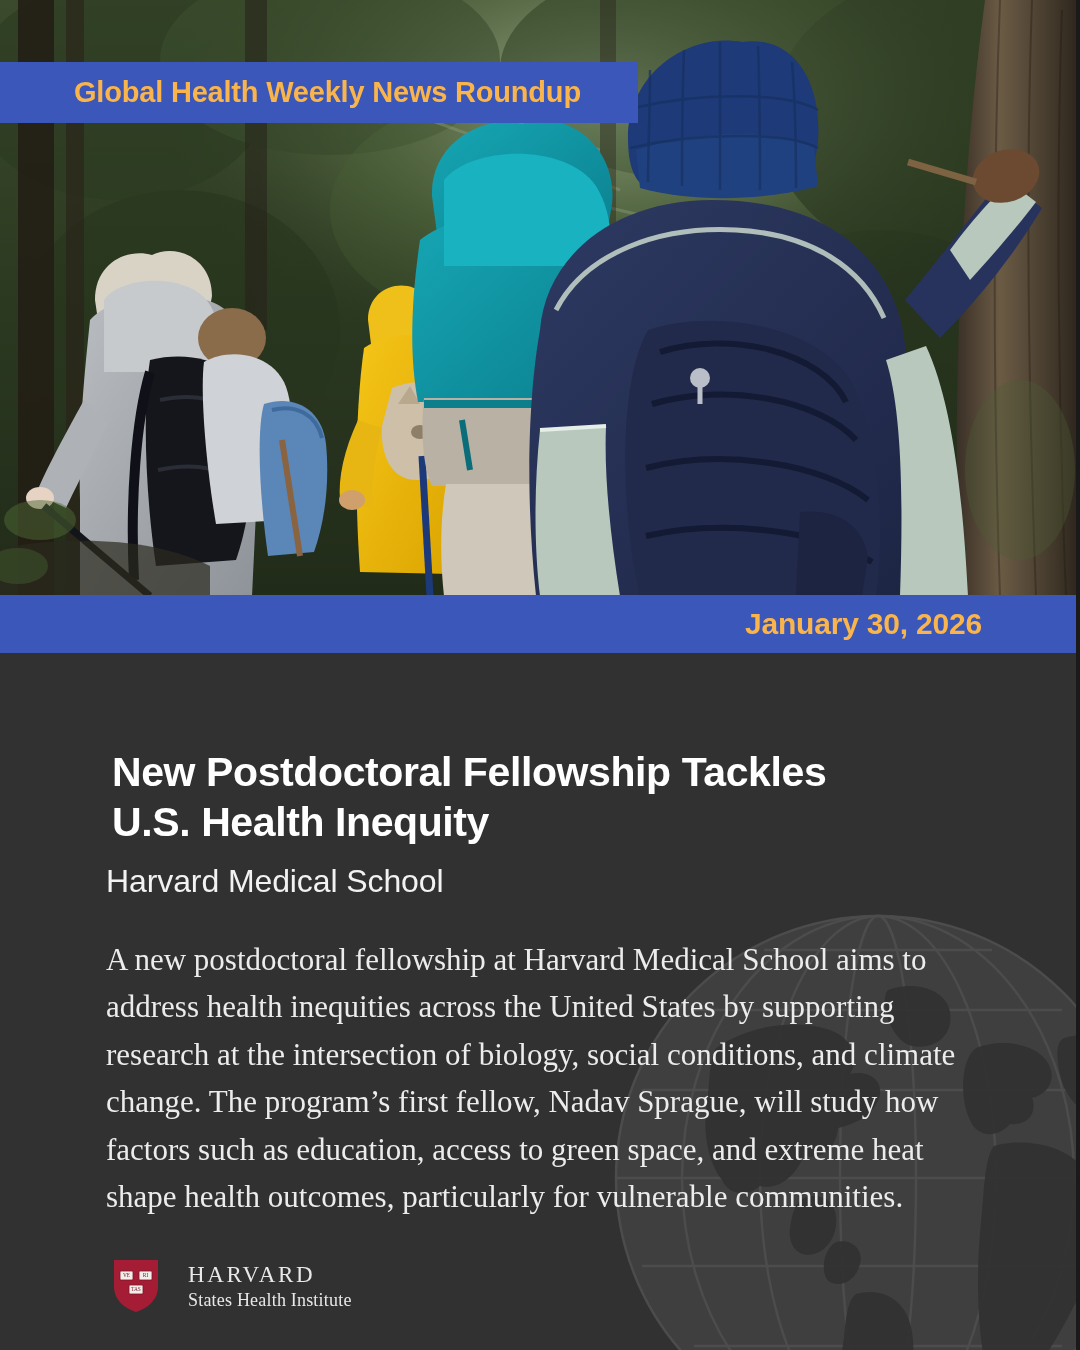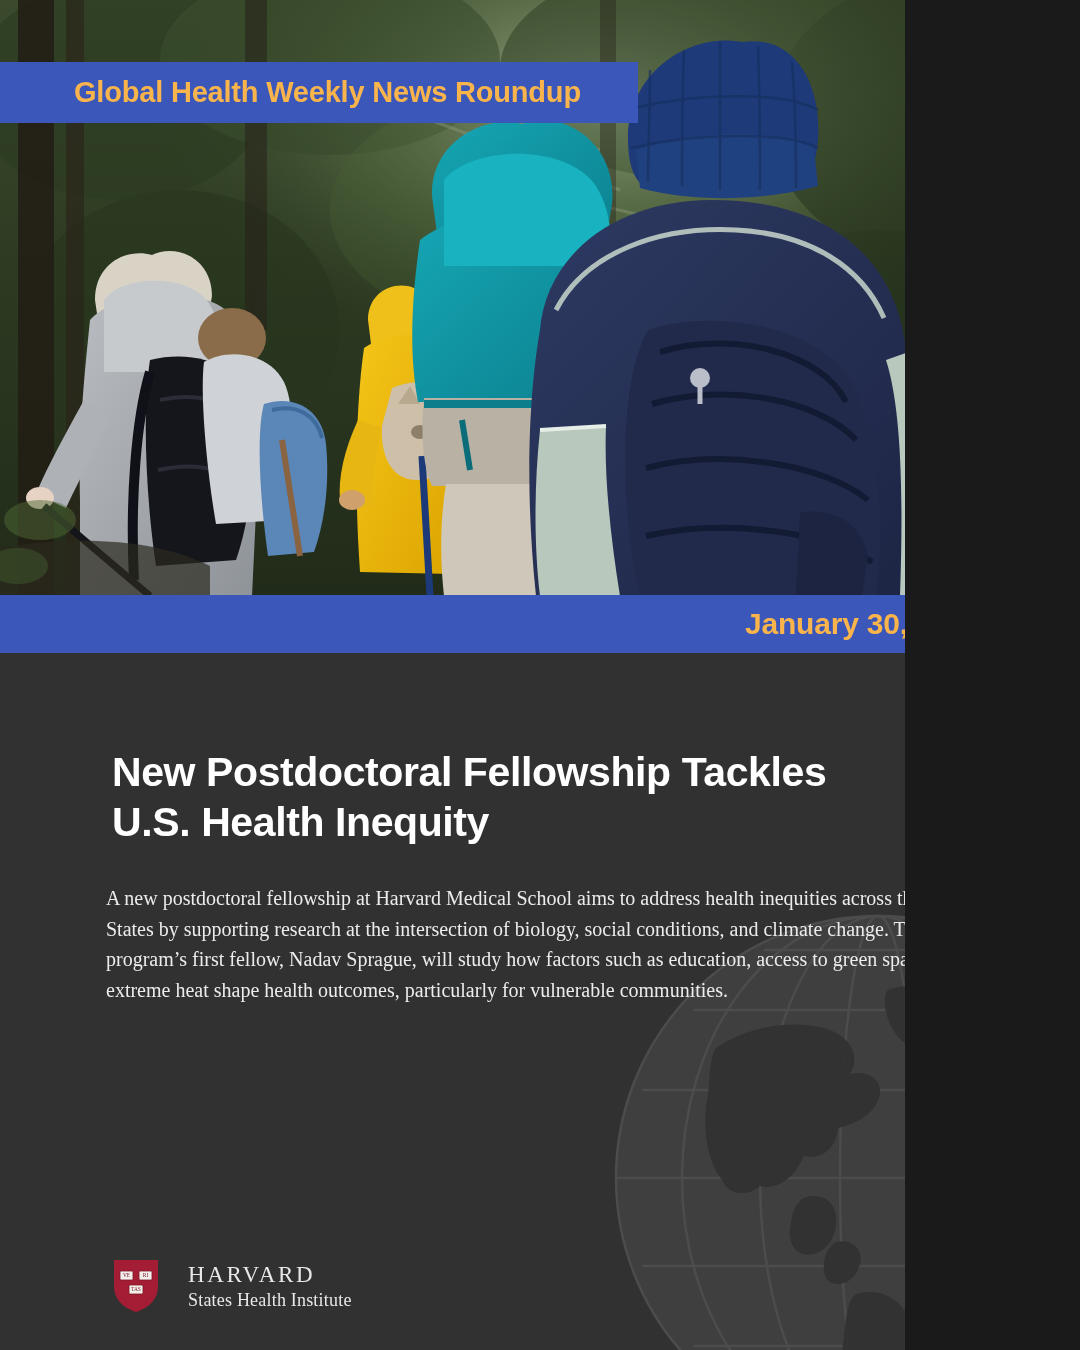--- a/index.html
+++ b/index.html
@@ -5,21 +5,21 @@
   html, body {
     margin: 0;
     padding: 0;
     background: #1a1a1a;
   }
   body {
     font-family: "Liberation Sans", sans-serif;
   }
   .card {
     position: relative;
-    width: 905px;
+    width: 1076px;
     height: 1350px;
     background: #a16207;
     overflow: hidden;
   }
 
   
   .photo {
     position: absolute;
     left: 0; top: 0;
     width: 1080px;
@@ -111,21 +111,21 @@
   .subhead {
     color: #f2f2f2;
     font-size: 32px;
     font-weight: normal;
     letter-spacing: -0.1px;
     margin: 16px 0 0 0;
   }
   .body-copy {
     color: #ececec;
     font-family: "Liberation Serif", serif;
-    font-size: 20px;
+    font-size: 31px;
     line-height: 1.53;
     margin: 36px 0 0 0;
     width: 880px;
   }
 
   
   .logo {
     position: absolute;
     left: 112px;
     top: 1258px;
@@ -362,20 +362,21 @@
         <path d="M396 248 C432 238 478 250 492 280 C508 314 498 364 478 404 C462 436 442 470 424 486 C408 500 392 492 388 472 C380 434 378 382 382 336 C386 298 386 260 396 248 Z"></path>
 
         <path d="M466 140 C500 130 534 146 542 176 C548 202 534 222 512 222 C488 222 466 200 462 176 C458 158 458 144 466 140 Z"></path>
         <path d="M504 250 C528 244 546 258 544 280 C542 304 522 316 506 308 C492 300 490 256 504 250 Z"></path>
       </g>
     </svg>
 
     <div class="content">
       <h1 class="headline">New Postdoctoral Fellowship Tackles
 U.S. Health Inequity</h1>
+      <div class="subhead">Harvard Medical School</div>
       <p class="body-copy">A new postdoctoral fellowship at Harvard Medical School aims to address health inequities across the United States by supporting research at the intersection of biology, social conditions, and climate change. The program’s first fellow, Nadav Sprague, will study how factors such as education, access to green space, and extreme heat shape health outcomes, particularly for vulnerable communities.</p>
     </div>
   </div>
 
   <div class="logo">
     <svg class="shield" viewBox="0 0 48 56">
       <path d="M2 2 H46 V28 C46 42 36 50 24 54 C12 50 2 42 2 28 Z" fill="#a41d34"></path>
       <g fill="#f2eeea" stroke="#7d1528" stroke-width="0.8">
         <rect x="8" y="13" width="13" height="9" rx="1"></rect>
         <rect x="27" y="13" width="13" height="9" rx="1"></rect>

